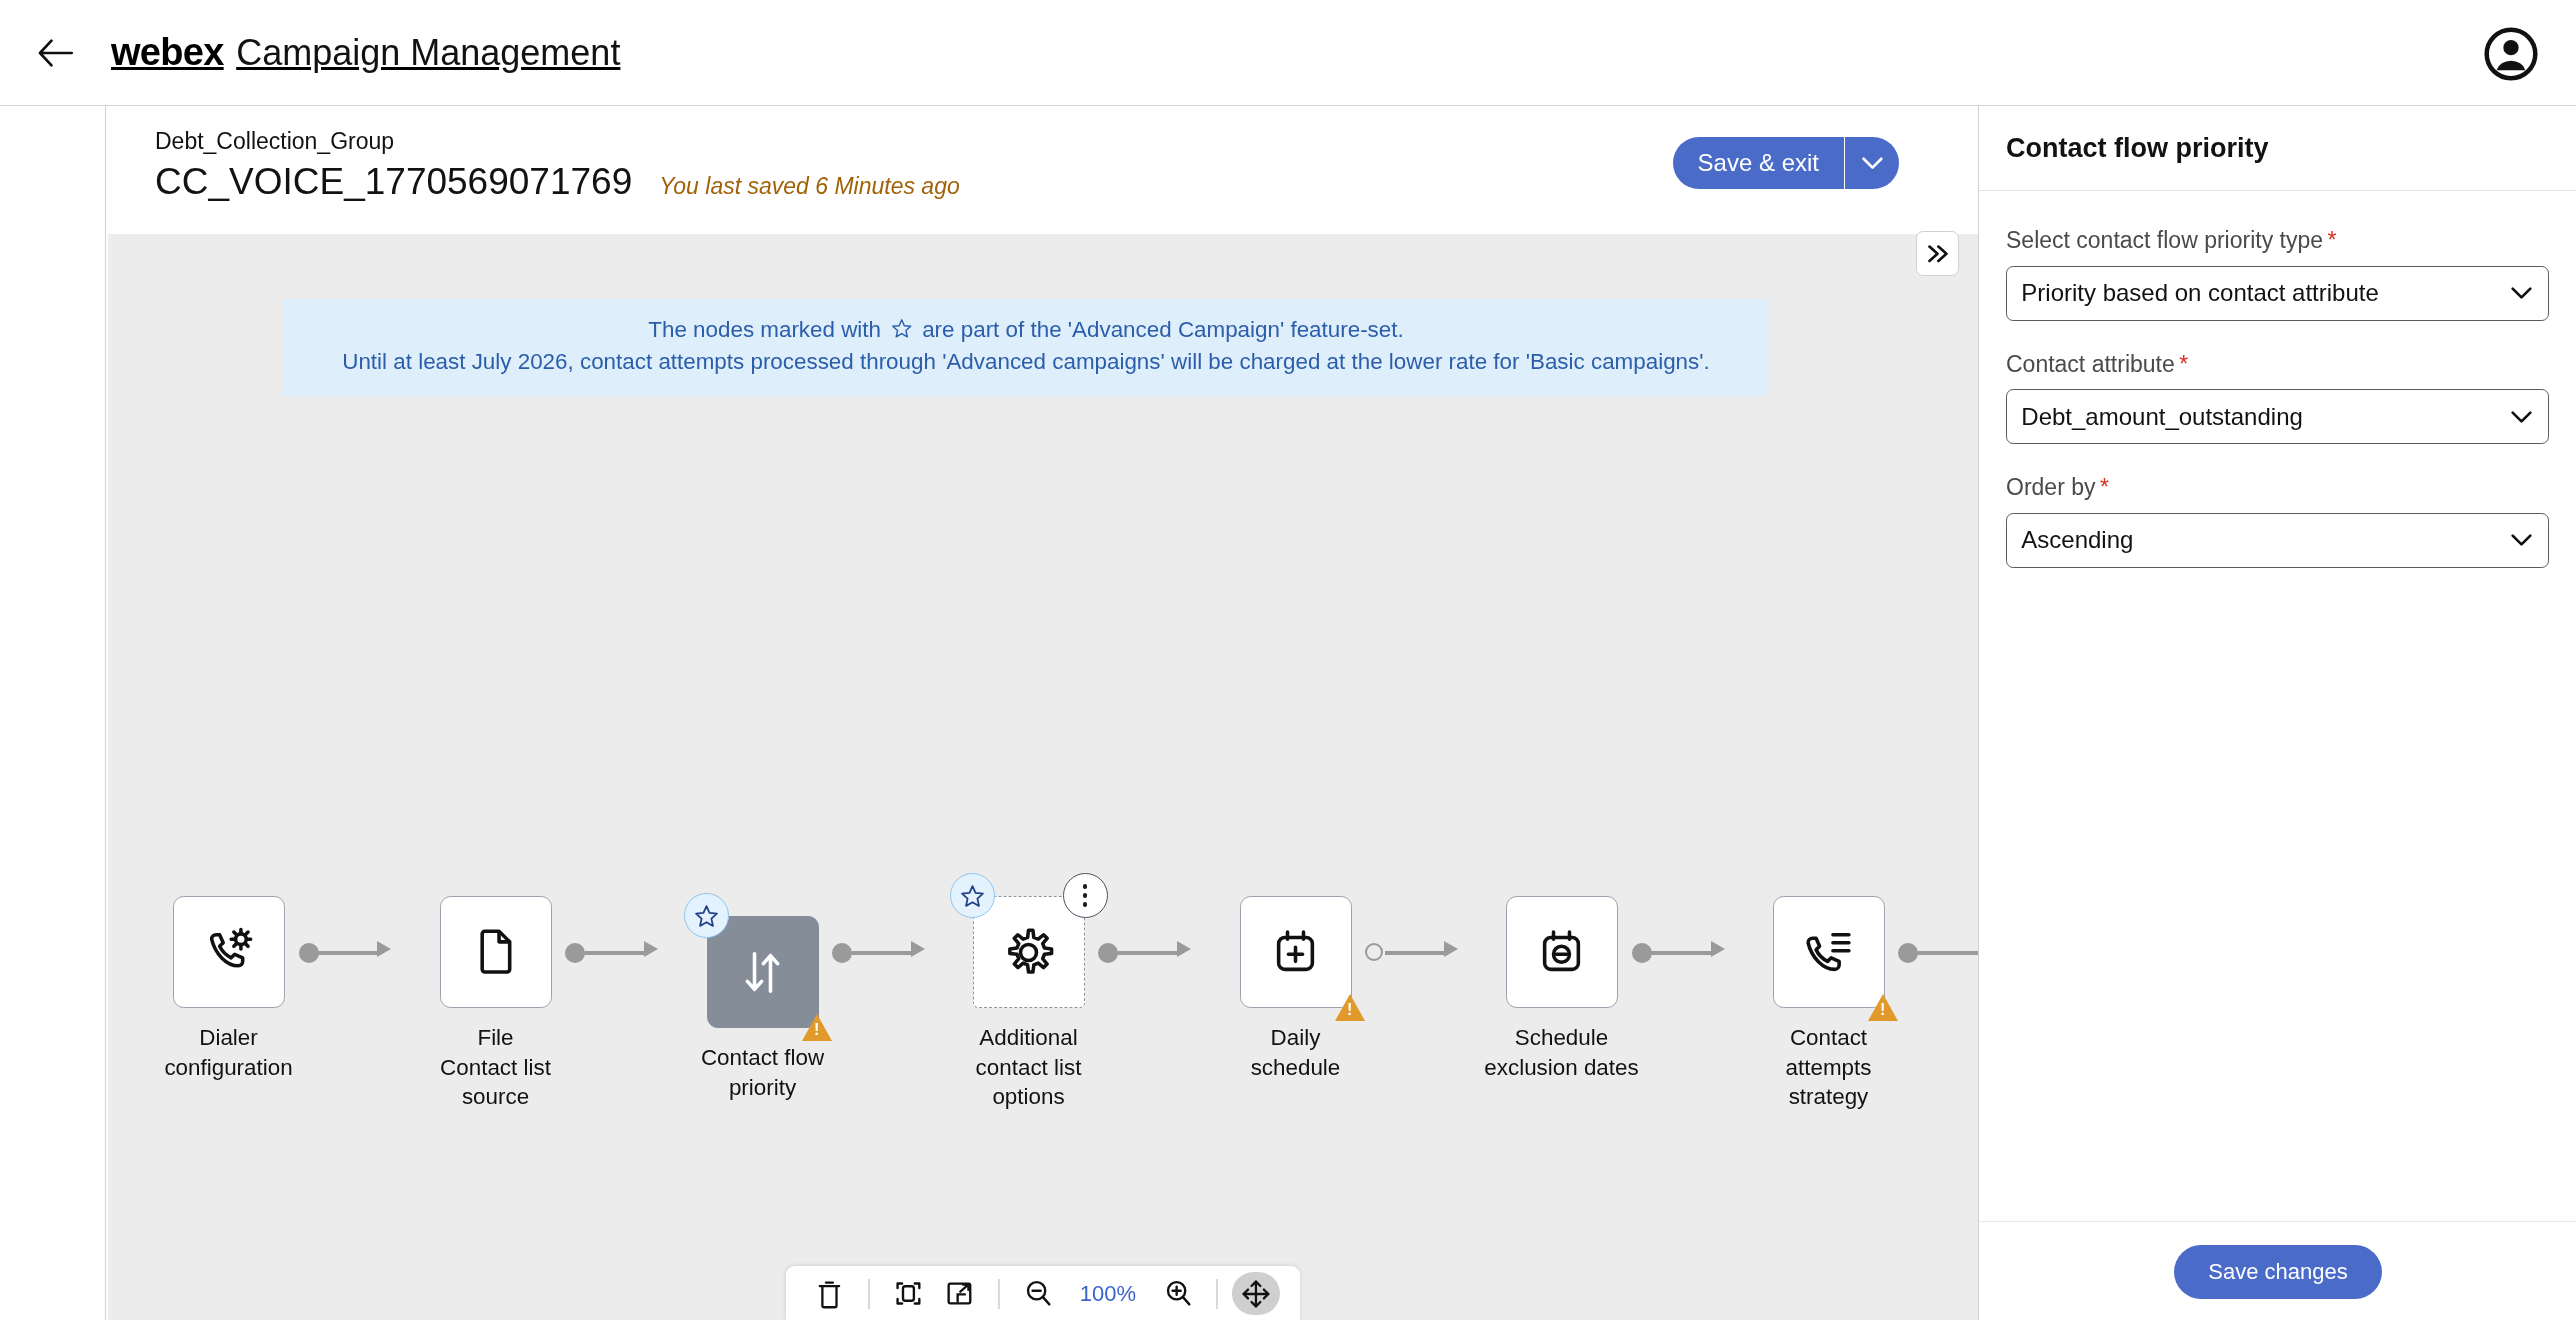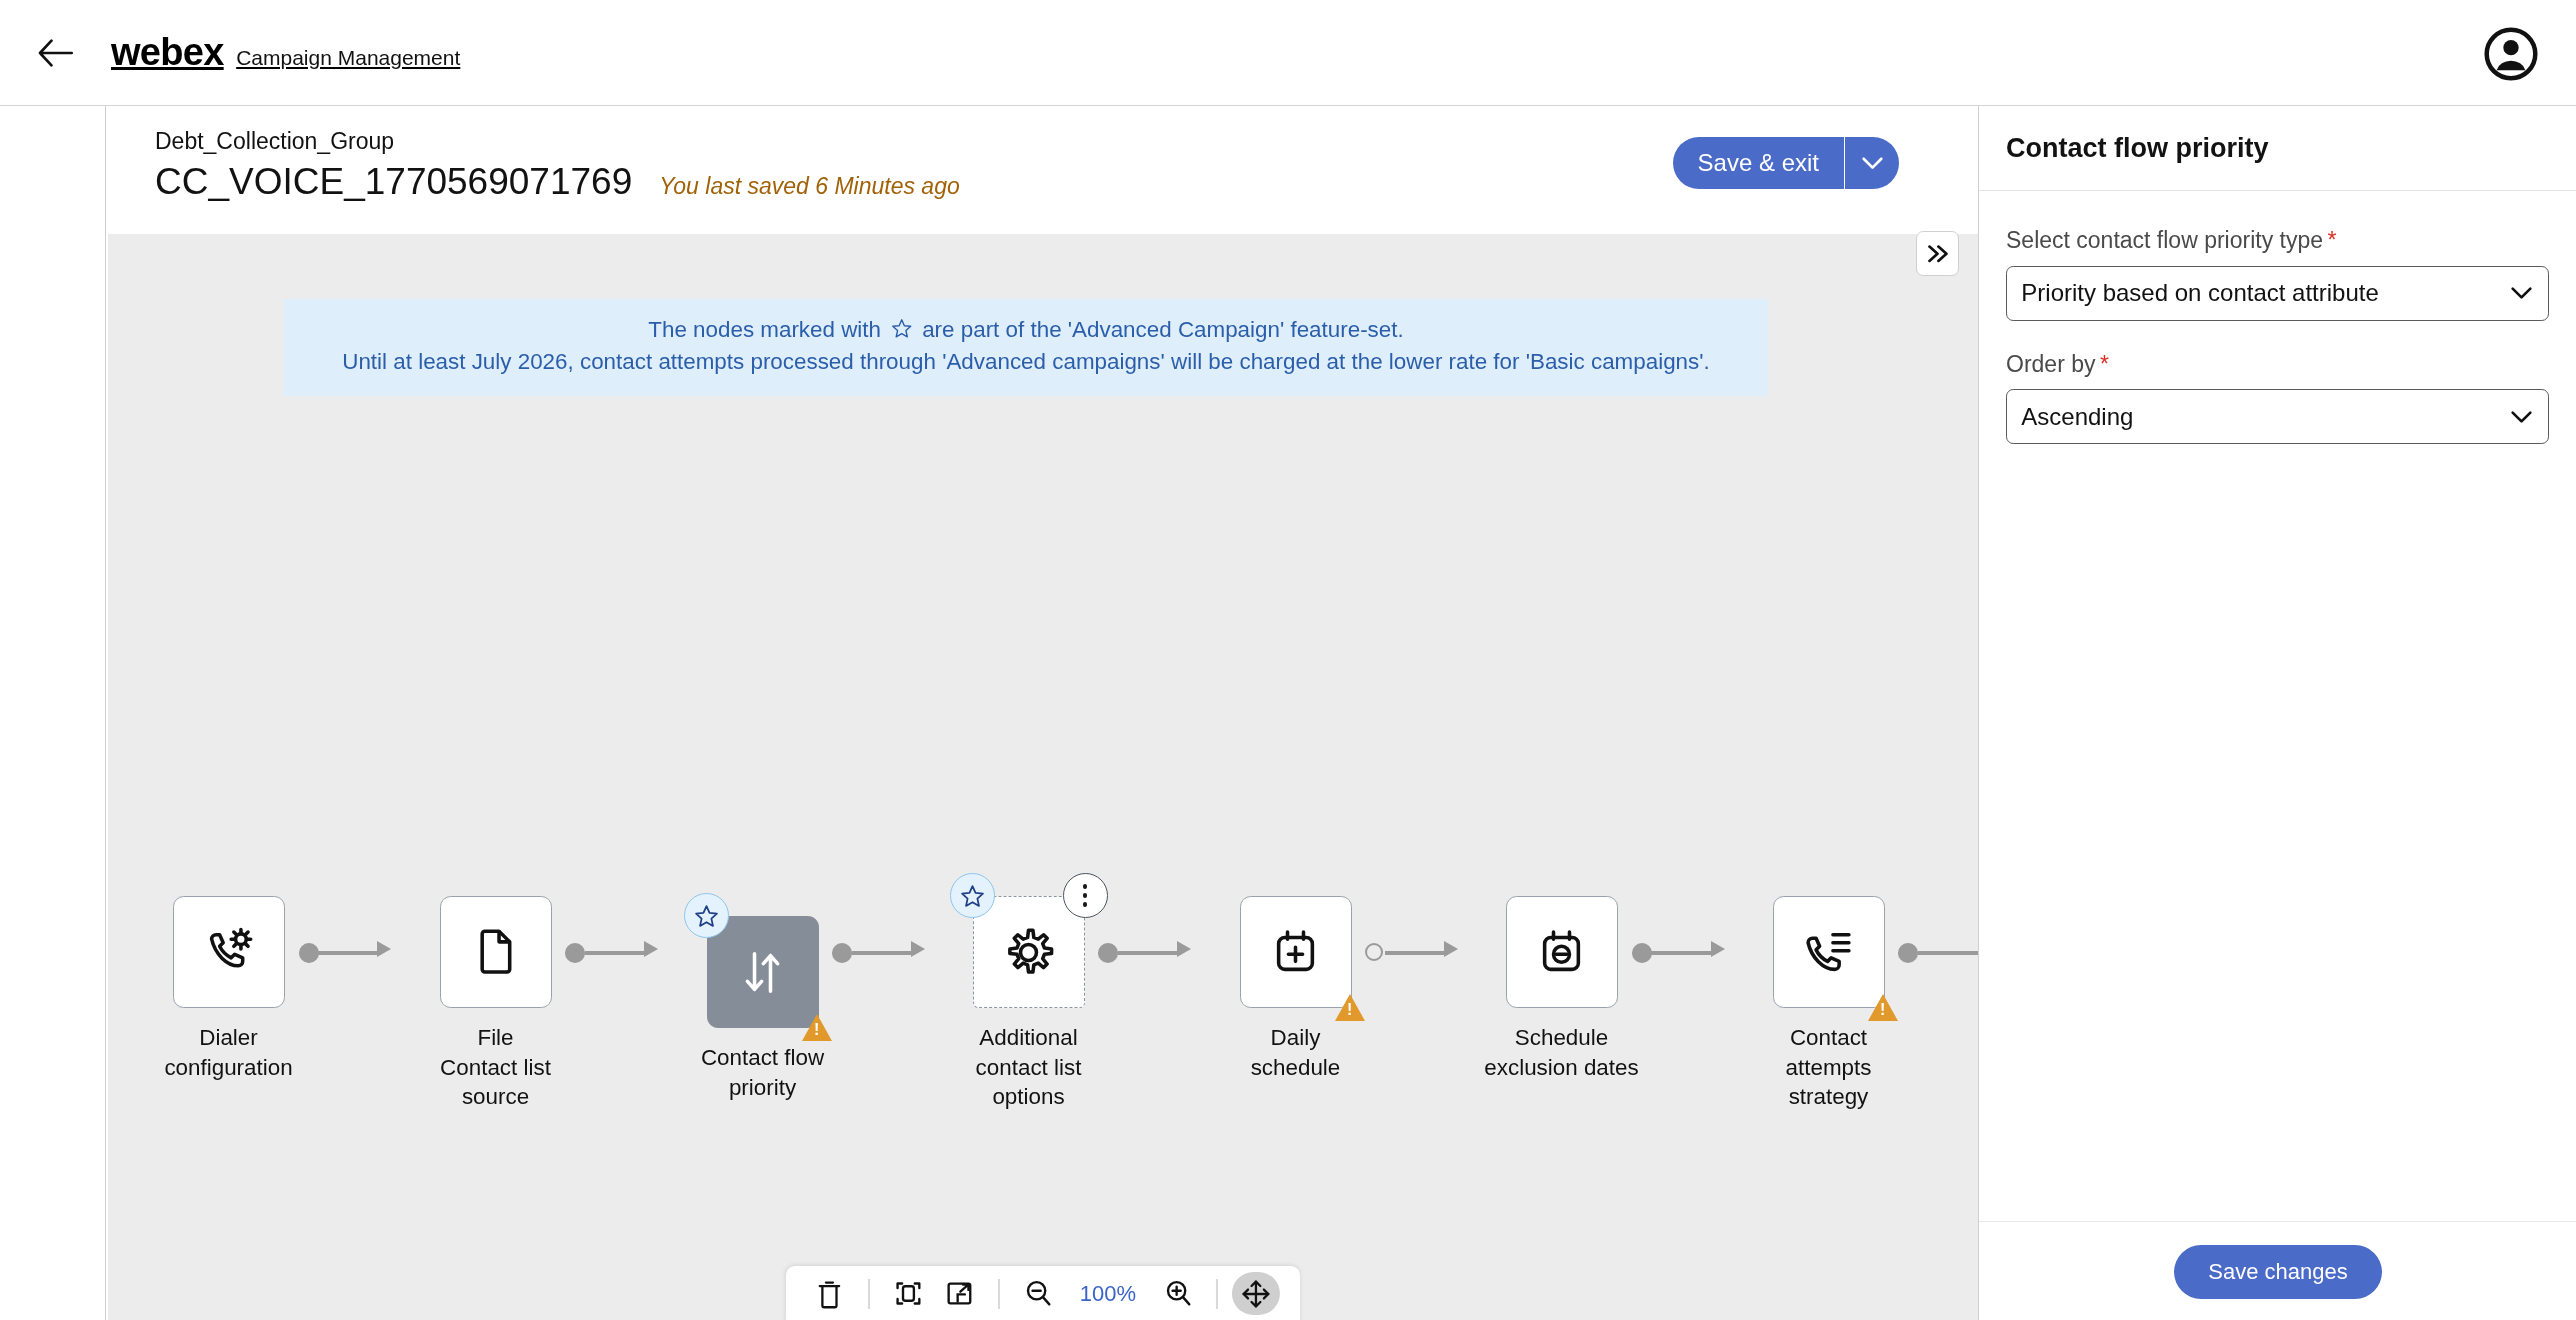--- a/index.html
+++ b/index.html
@@ -34,21 +34,21 @@
     margin-left: 30px;
     display: flex; align-items: baseline; gap: 12.5px; text-decoration: underline;
   }
   .brand-webex {
     font-size: 38px;
     font-weight: 700;
     color: #000000;
     letter-spacing: -0.7px;
   }
   .brand-app {
-    font-size: 21px;
+    font-size: 36px;
     font-weight: 400;
     color: #121212;
   }
   .avatar-wrap {
     position: absolute;
     right: 38px; top: 27px;
     width: 54px; height: 54px;
     cursor: pointer;
   }
 
@@ -611,20 +611,29 @@
       <div class="field">
         <label class="field-label">Select contact flow priority type<span class="req">*</span></label>
         <div class="select-wrap">
           <div class="select-box">Priority based on contact attribute</div>
     <svg class="select-caret" width="23" height="14.3" viewBox="0 0 26 16">
       <path d="M3 3 L13 13 L23 3" stroke="#111" stroke-width="3" fill="none" stroke-linecap="round" stroke-linejoin="round"></path>
     </svg>
         </div>
       </div>
       <div class="field">
+        <label class="field-label">Contact attribute<span class="req">*</span></label>
+        <div class="select-wrap">
+          <div class="select-box">Debt_amount_outstanding</div>
+    <svg class="select-caret" width="23" height="14.3" viewBox="0 0 26 16">
+      <path d="M3 3 L13 13 L23 3" stroke="#111" stroke-width="3" fill="none" stroke-linecap="round" stroke-linejoin="round"></path>
+    </svg>
+        </div>
+      </div>
+      <div class="field">
         <label class="field-label">Order by<span class="req">*</span></label>
         <div class="select-wrap">
           <div class="select-box">Ascending</div>
     <svg class="select-caret" width="23" height="14.3" viewBox="0 0 26 16">
       <path d="M3 3 L13 13 L23 3" stroke="#111" stroke-width="3" fill="none" stroke-linecap="round" stroke-linejoin="round"></path>
     </svg>
         </div>
       </div>
     </div>
   <div class="rp-footer">

